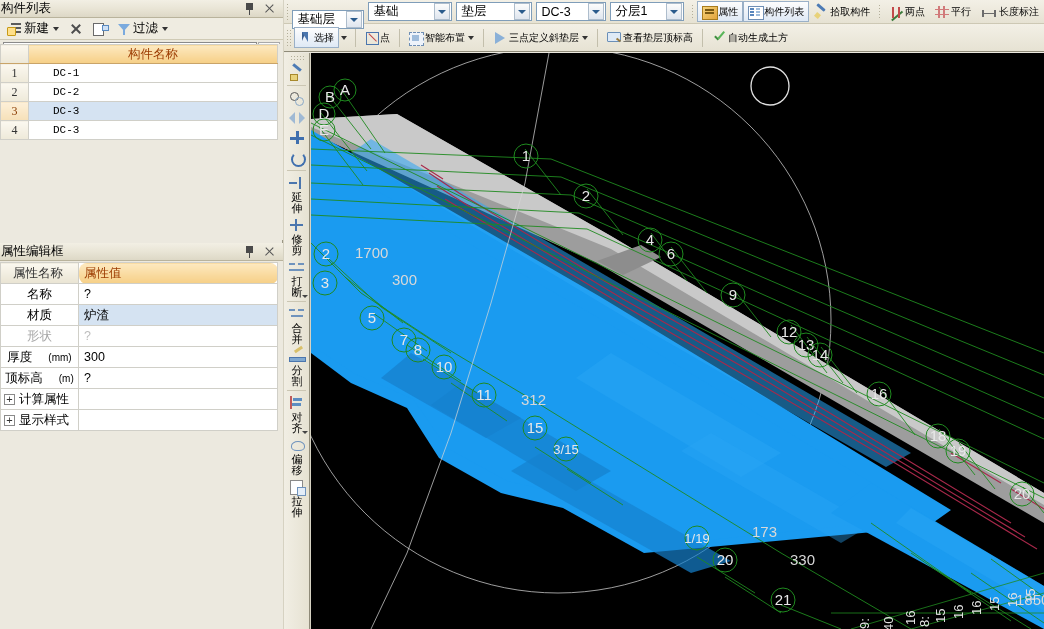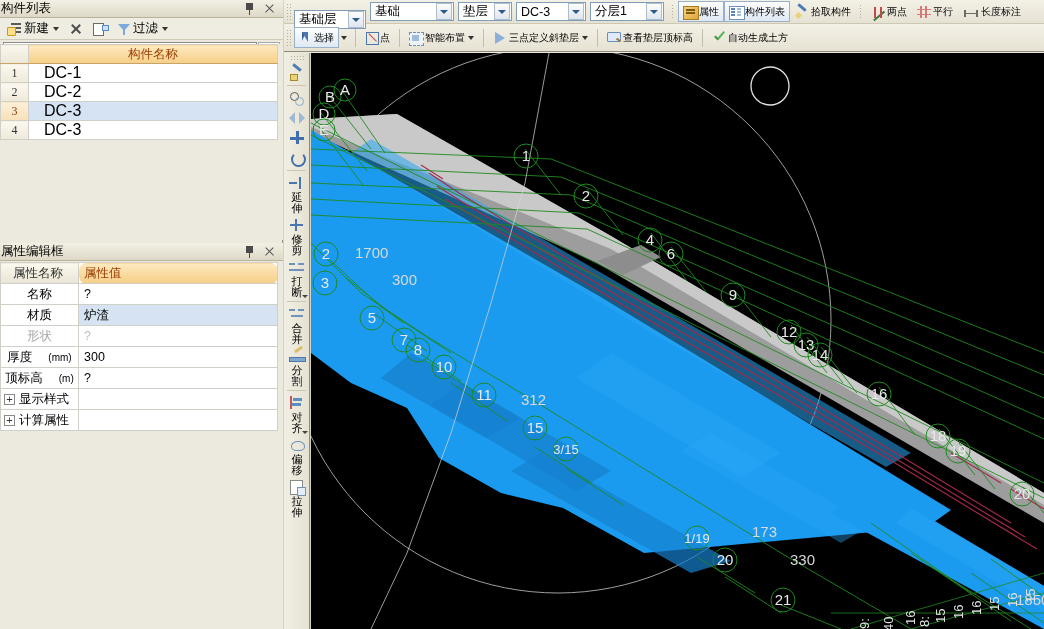--- a/index.html
+++ b/index.html
@@ -119,21 +119,21 @@
   #comp-table thead th {
      background: linear-gradient(to bottom,#fde9c0,#f6cf86);
      color:#9c3b00; text-align: center; font-size:12.5px;
      border-bottom:1px solid #c9a469;
   }
   #comp-table thead th.idxh { background: linear-gradient(to bottom,#fbf7ee,#ece7d7); width:28px; }
   #comp-table td.idx {
      background: linear-gradient(to bottom,#fbf8f0,#eee9d9); text-align:center;
      width: 28px; color:#333; font-family:"Liberation Serif", serif; font-size:12px;
   }
-  #comp-table td.nm { font-family:Liberation Sans, sans-serif; font-size:16px; padding-left:15px;}
+  #comp-table td.nm { font-family:Liberation Mono, monospace; font-size:11px; padding-left:24px;}
   #comp-table tr.sel td.nm { background:#d5e3f2; }
   #comp-table tr.sel td.idx { background: linear-gradient(to bottom,#fdf0d9,#f6e0b8); color:#8a3b00;}
 
   
   #prop-panel { position:absolute; left:0; top:243px; width:283px; bottom:0; }
   #prop-table-wrap{ position:absolute; left:0; top:18px; right:0; bottom:0;
      background:#ece9df; padding: 1px 5px 4px 0; }
   #prop-table{ width:278px; border-collapse:collapse; background:#fff;
      border:1px solid #9b9b9b; table-layout:fixed;}
   #prop-table th, #prop-table td{
@@ -392,25 +392,25 @@
               </tr>
               <tr>
                 <td class="k"><span>厚度</span><span class="unit">(mm)</span></td>
                 <td class="v">300</td>
               </tr>
               <tr>
                 <td class="k"><span>顶标高</span><span class="unit">(m)</span></td>
                 <td class="v">?</td>
               </tr>
               <tr>
+                <td class="k grp blk"><span class="expander">+</span><span>计算属性</span></td>
+                <td class="v"></td>
+              </tr>
+              <tr>
                 <td class="k grp blk"><span class="expander">+</span><span>显示样式</span></td>
-                <td class="v"></td>
-              </tr>
-              <tr>
-                <td class="k grp blk"><span class="expander">+</span><span>计算属性</span></td>
                 <td class="v"></td>
               </tr>
             </tbody>
         </table>
       </div>
     </div>
   </div>
 
   <div id="top-area">
     <div id="tb-row1">
@@ -421,21 +421,21 @@
             <span class="arrow">
               <i></i>
             </span>
           </div>
           <div class="combo" style="width: 84px;">
             <span class="txt">基础</span>
             <span class="arrow">
               <i></i>
             </span>
           </div>
-          <div class="combo" style="width: 54px; font-family: Liberation Serif, serif;">
+          <div class="combo" style="width: 76px; font-family: Liberation Serif, serif;">
             <span class="txt">垫层</span>
             <span class="arrow">
               <i></i>
             </span>
           </div>
           <div class="combo" style="width: 70px;">
             <span class="txt">DC-3</span>
             <span class="arrow">
               <i></i>
             </span>

